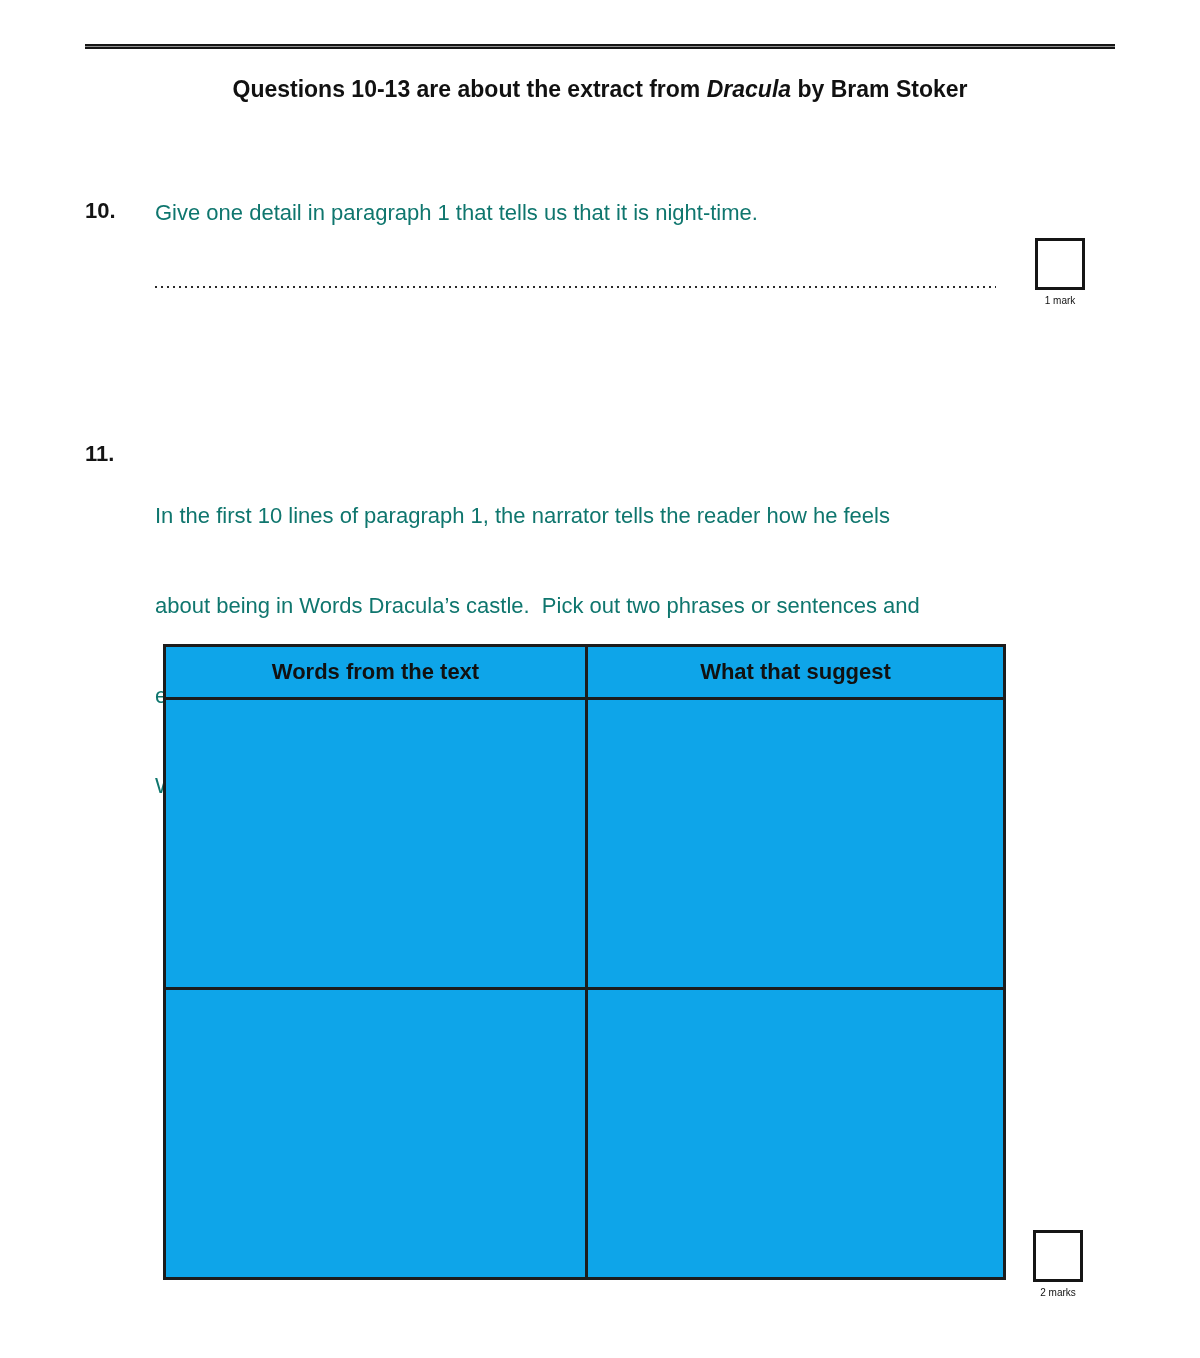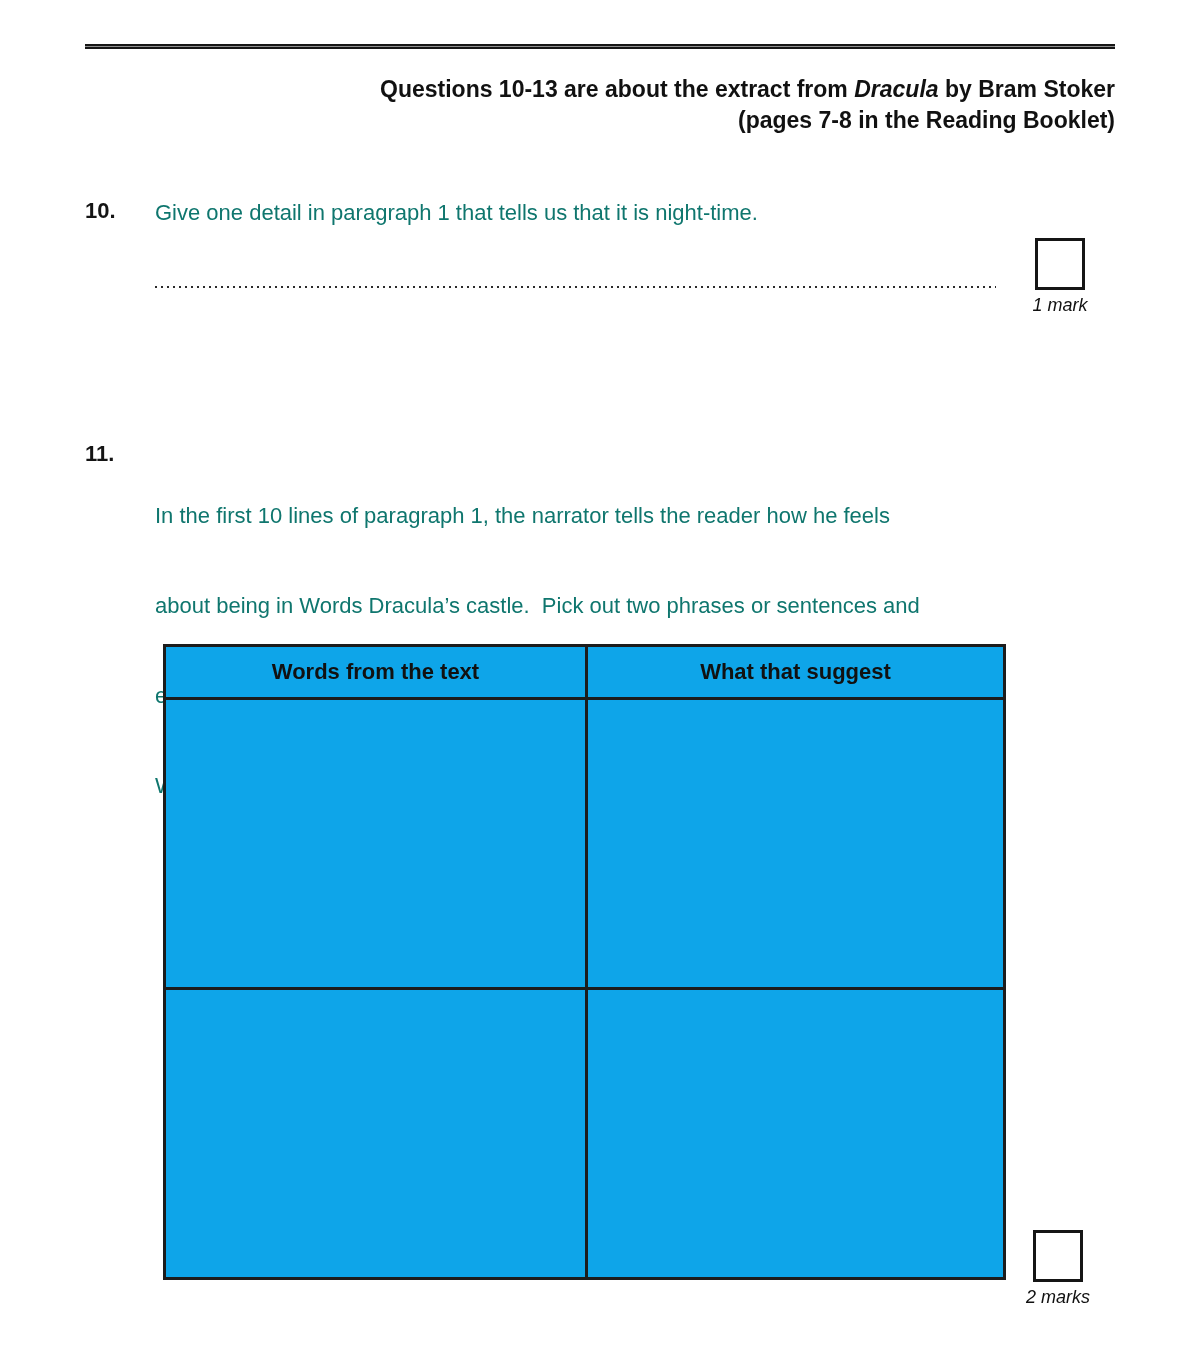--- a/index.html
+++ b/index.html
@@ -20,21 +20,21 @@
     position: absolute;
     left: 85px; top: 44px;
     width: 1030px; height: 5px;
     background: linear-gradient(to bottom, #161616 0 2px, #8f8f8f 2px 3px, #161616 3px 5px);
   }
 
   .heading {
     position: absolute;
     left: 85px; top: 74px;
     width: 1030px;
-    text-align: right;
+    text-align: center;
     font-size: 23px;
     font-weight: bold;
     line-height: 31px;
     color: #111;
   }
   .heading .italic { font-style: italic; }
 
   .q-number {
     position: absolute;
     left: 85px;
@@ -72,23 +72,22 @@
     border: 3px solid #151515;
     background: #ffffff;
   }
   #mark-box-1 { left: 1035px; top: 238px; }
   #mark-box-2 { left: 1033px; top: 1230px; }
 
   .mark-label {
     position: absolute;
     width: 110px;
     text-align: center;
-    font-size: 18px;
+    font-size: 10px;
     color: #111;
-    font-style: italic;
   }
   #mark-label-1 { left: 1005px; top: 295px; }
   #mark-label-2 { left: 1003px; top: 1287px; }
 
   table.answer-table {
     position: absolute;
     left: 163px; top: 644px;
     width: 840px; height: 636px;
     border-collapse: collapse;
     table-layout: fixed;
@@ -112,21 +111,20 @@
 </style>
 </head>
 <body>
 
 <div class="page">
 
   <div class="top-rule"></div>
 
   <div class="heading">
     <div><span>Questions 10-13 are about the extract from </span><span class="italic">Dracula</span><span> by Bram Stoker</span></div>
-    <div>(pages 7-8 in the Reading Booklet)</div>
   </div>
 
   <div class="q-number" id="q10-number">10.</div>
   <div class="q-text" id="q10-text">Give one detail in paragraph 1 that tells us that it is night-time.</div>
 
   <div class="answer-dotted"></div>
 
   <div class="mark-box" id="mark-box-1"></div>
   <div class="mark-label" id="mark-label-1">1 mark</div>
 

